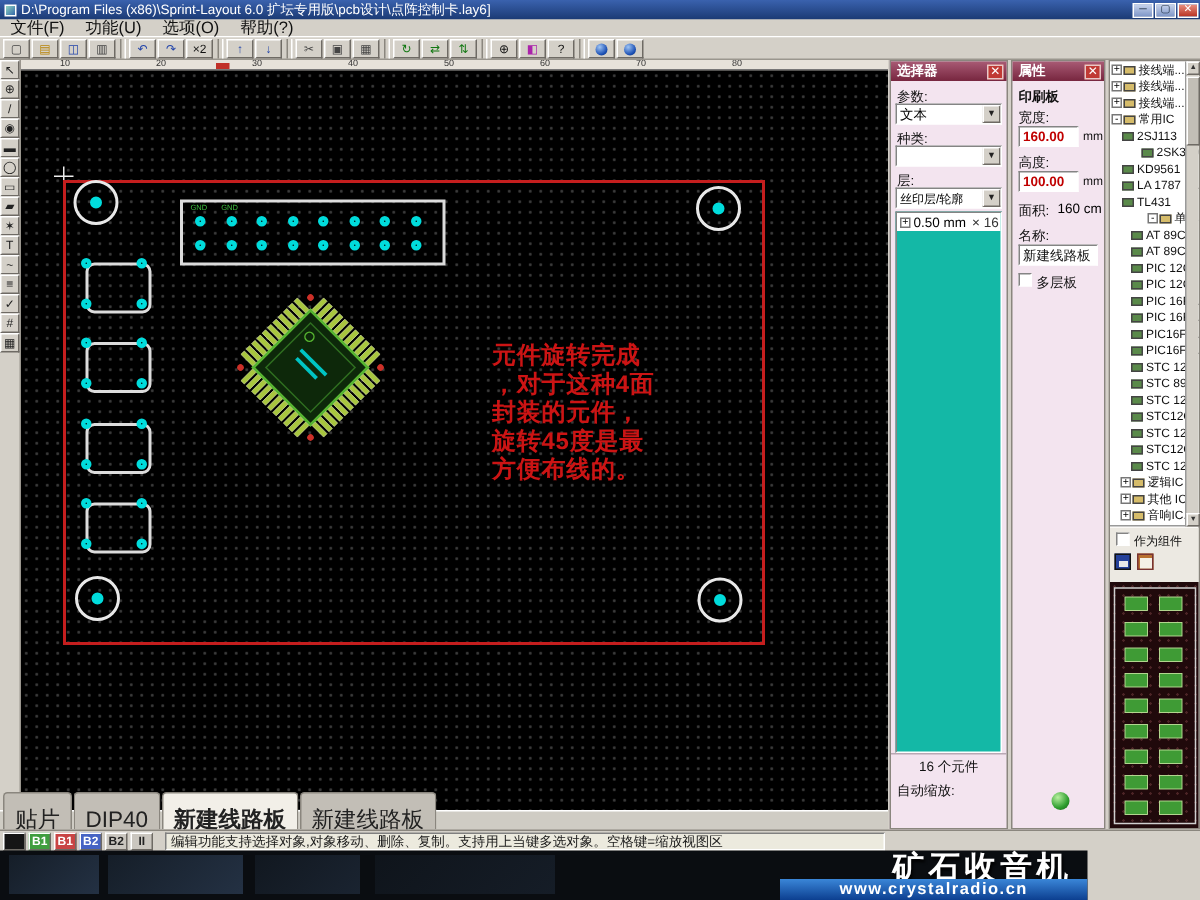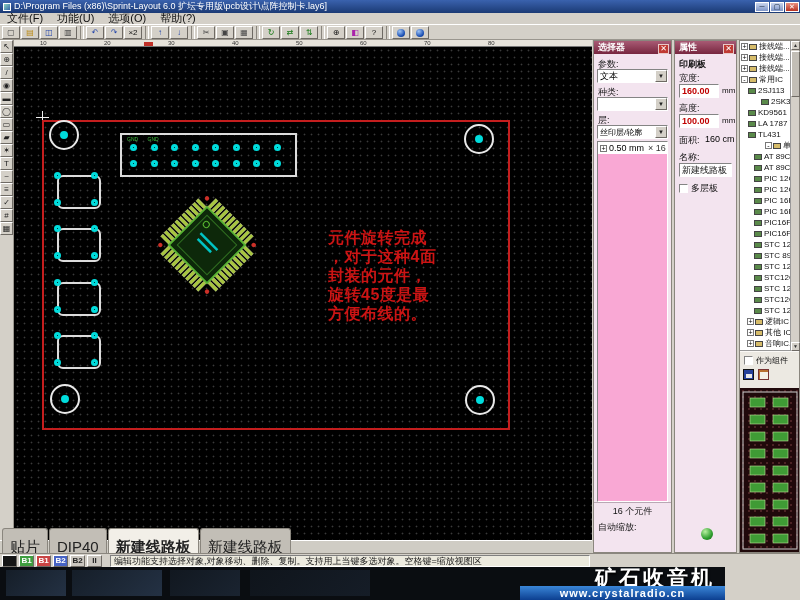--- a/index.html
+++ b/index.html
@@ -65,40 +65,40 @@
     font-size:8px;line-height:10px;text-align:center;font-weight:bold;}
   #status-field{position:absolute;left:110px;top:1px;width:480px;height:12px;background:#eceade;
     border:1px solid;border-color:#808080 #fff #fff #808080;font-size:9px;line-height:10px;color:#1a1a1a;
     padding:0 3px;white-space:nowrap;overflow:hidden;}
 
   
   .rpanel{position:absolute;top:40px;height:513px;background:#f3e4ef;border:1px solid #8a867e;}
   #selector-panel{left:593px;width:79px;}
   #properties-panel{left:674px;width:63px;}
   #library-panel{left:739px;width:61px;background:#fbf9f6;}
-  .panel-header{height:13px;background:linear-gradient(180deg,#a85a74,#77263f);display:flex;align-items:flex-end;padding:0 2px 0 4px;}
+  .panel-header{height:13px;background:linear-gradient(180deg,#a85a74,#77263f);display:flex;align-items:center;padding:0 2px 0 4px;}
   .panel-title{color:#fff;font-size:9px;font-weight:bold;flex:1;}
   .panel-close{width:11px;height:10px;background:#c03a34;border:1px solid #e8c8c8;color:#fff;font-size:8px;line-height:8px;text-align:center;flex:none;}
   .field-label{position:absolute;left:4px;font-size:9px;color:#111;white-space:nowrap;}
   .selectbox{position:absolute;left:3px;right:3px;height:14px;background:#fff;border:1px solid;
     border-color:#848484 #fff #fff #848484;font-size:9px;line-height:12px;padding-left:2px;white-space:nowrap;overflow:hidden;}
   .sel-arrow{position:absolute;right:0;top:0;width:12px;height:12px;background:#d4d0c8;border:1px solid;
     border-color:#fff #6e6a64 #6e6a64 #fff;font-size:6px;line-height:11px;text-align:center;color:#222;}
-  #selector-list{position:absolute;left:3px;right:3px;top:100px;bottom:50px;background:#f9a8d4;
+  #selector-list{position:absolute;left:3px;right:3px;top:100px;bottom:50px;background:#14b8a6;
     border:1px solid;border-color:#848484 #fff #fff #848484;}
   .sel-list-row{height:12px;background:#fff;display:flex;align-items:center;font-size:9px;gap:2px;padding-left:2px;}
   .expander{width:7px;height:7px;border:1px solid #777;background:#fff;font-size:7px;line-height:5px;text-align:center;flex:none;}
   #selector-count{position:absolute;left:0;right:0;bottom:34px;text-align:center;font-size:9px;
     border-top:1px solid #b9a8b4;padding-top:2px;color:#111;}
   .valbox{position:absolute;left:4px;width:40px;height:14px;background:#fff;border:1px solid;
     border-color:#848484 #fff #fff #848484;color:#c00000;font-weight:bold;font-size:9px;line-height:12px;padding-left:2px;}
   .valunit{position:absolute;left:47px;font-size:8px;color:#111;}
   #name-input{position:absolute;left:4px;right:4px;height:14px;background:#fff;border:1px solid;
     border-color:#848484 #fff #fff #848484;font-size:9px;line-height:12px;padding-left:2px;color:#111;white-space:nowrap;overflow:hidden;}
-  .checkrow{position:absolute;left:4px;display:flex;align-items:center;gap:3px;font-size:9px;color:#111;}
+  .checkrow{position:absolute;left:4px;display:flex;align-items:flex-start;gap:3px;font-size:9px;color:#111;}
   .checkbox{width:9px;height:9px;background:#fff;border:1px solid;border-color:#848484 #fff #fff #848484;flex:none;}
   #status-ball{position:absolute;left:26px;bottom:12px;width:12px;height:12px;border-radius:50%;
     background:radial-gradient(circle at 35% 30%,#b8f0a0,#2f9e2f 60%,#135c13);}
 
   
   #tree{position:absolute;left:0;top:0;right:0;height:310px;background:#fff;overflow:hidden;border-bottom:1px solid #999;}
   .trow{height:11px;display:flex;align-items:center;white-space:nowrap;overflow:hidden;}
   .ticon{width:8px;height:6px;flex:none;margin:0 2px 0 1px;border:1px solid #444;}
   .ticon.comp{background:#5a8a4a;}
   .ticon.cat{background:#d6bc6a;}

